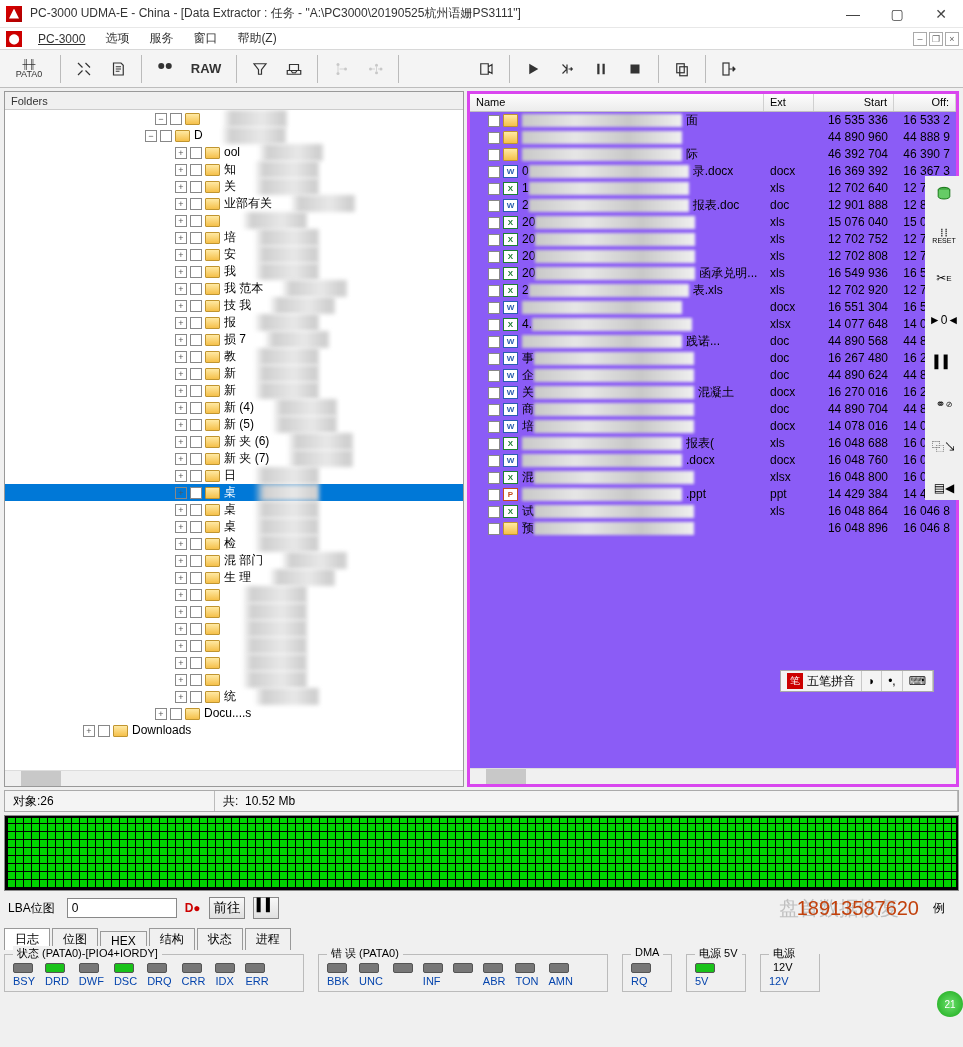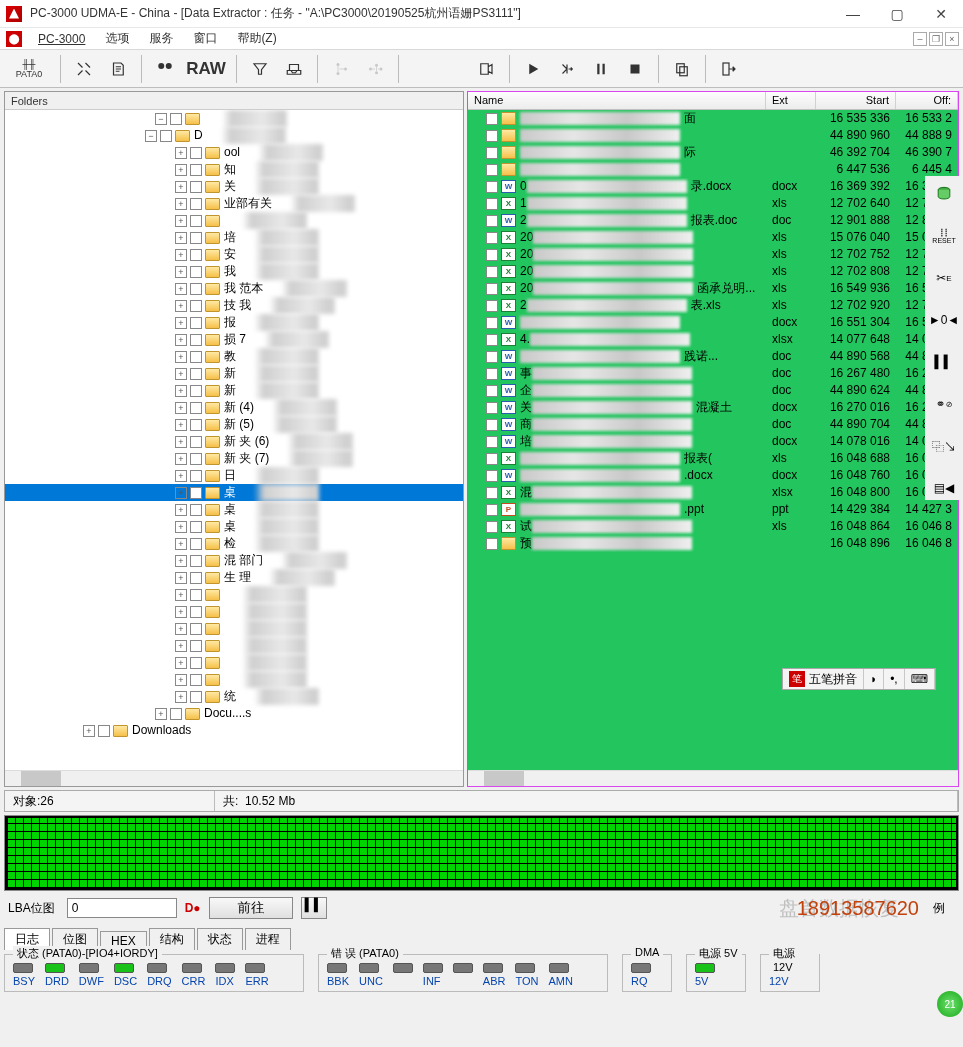--- a/index.html
+++ b/index.html
@@ -59,21 +59,21 @@
     padding: 0 6px;
     gap:4px;
   }
   .tbtn {
     width: 30px; height: 30px; border:1px solid transparent;
     display:flex;align-items:center;justify-content:center;
     color:#333;background:#f4f4f4;
   }
   .tsep{width:1px;height:28px;background:#bbb;margin:0 4px;}
   .tbtn svg{width:18px;height:18px;}
-  .raw{font-weight:bold;font-size:17px;}
+  .raw{font-weight:bold;font-size:13px;}
   
   .workspace {
     display:flex;
     height: 702px;
   }
   .leftpane {
     width: 460px;
     border-right: 3px solid #d0d0d0;
     display:flex;flex-direction:column;
     background:#fff;
@@ -105,21 +105,21 @@
   .tree-label{overflow:hidden;}
   .blur{position:relative;display:inline-block;}
   .blur::after{
     content:"";position:absolute;top:0;left:18px;right:-80px;bottom:0;
     background:linear-gradient(90deg,rgba(255,255,255,0),#cfcfcf 10px,#e8e8e8 40px,#cfcfcf 60px,#fff 100px);
     filter:blur(2px);
   }
   
   .rightwrap{flex:1;display:flex;flex-direction:column;margin:3px 4px 3px 3px;}
   .rightpane{
-    flex:1;border:1px solid #d946ef;background:#22c55e;display:flex;flex-direction:column;
+    flex:1;border:3px solid #d946ef;background:#8b5cf6;display:flex;flex-direction:column;
     position:relative;
   }
   .listhdr{
     display:flex;height:18px;background:linear-gradient(#fdfdfd,#ececec);
     border-bottom:1px solid #c0c0c0;font-size:11px;
   }
   .listhdr .col{border-right:1px solid #d0d0d0;padding:2px 6px;overflow:hidden;}
   .col-name{flex:1}
   .col-ext{width:50px;text-align:left}
   .col-start{width:80px;text-align:right}
@@ -176,21 +176,21 @@
       repeating-linear-gradient(90deg,#000 0,#000 1px,transparent 1px,transparent 8px),
       repeating-linear-gradient(0deg,#000 0,#000 1px,transparent 1px,transparent 8px),
       #00d400;
   }
   
   .lbarow{
     height:28px;margin:3px 4px 6px 4px;display:flex;align-items:center;gap:8px;
   }
   .lbarow .lbl{padding:0 4px;}
   .lbarow input{height:20px;border:1px solid #888;padding:0 4px;font-size:12px;}
-  .btn{height:22px;border:1px solid #888;background:linear-gradient(#f8f8f8,#e0e0e0);padding:0 28px;}
+  .btn{height:22px;border:1px solid #888;background:linear-gradient(#f8f8f8,#e0e0e0);padding:0 4px;}
   .redtxt{color:#c2410c;font-size:20px;font-weight:500;}
   .wm{color:#c0c0c0;font-size:20px;position:absolute;right:60px;}
   
   .tabrow{
     height:22px;margin:0 4px;display:flex;align-items:flex-end;
   }
   .tab{border:1px solid #999;border-bottom:none;padding:2px 10px;margin-right:2px;background:#f0f0f0;font-size:12px;margin-top:20px;}
   .tab.active{background:#fff;}
   
   .statusarea{
@@ -638,32 +638,20 @@
               <div class="cell cell-name">
                 <span class="cb"></span>
                 <span class="ficon fi-folder"></span>
                 <span></span>
                 <span class="blurcell"></span>
                 <span>际</span>
               </div>
               <div class="cell cell-ext"></div>
               <div class="cell cell-start">46 392 704</div>
               <div class="cell cell-off">46 390 7</div>
-            </div>
-            <div class="list-row">
-              <div class="cell cell-name">
-                <span class="cb"></span>
-                <span class="ficon fi-folder"></span>
-                <span></span>
-                <span class="blurcell"></span>
-                <span></span>
-              </div>
-              <div class="cell cell-ext"></div>
-              <div class="cell cell-start">6 447 536</div>
-              <div class="cell cell-off">6 445 4</div>
             </div>
             <div class="list-row">
               <div class="cell cell-name">
                 <span class="cb"></span>
                 <span class="ficon fi-docx"></span>
                 <span>0</span>
                 <span class="blurcell"></span>
                 <span>录.docx</span>
               </div>
               <div class="cell cell-ext">docx</div>

